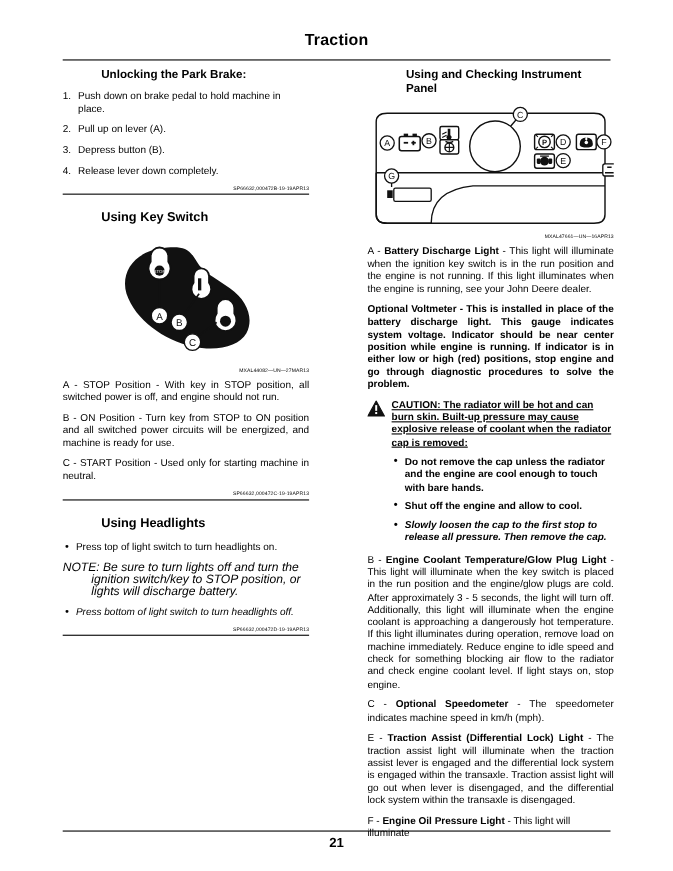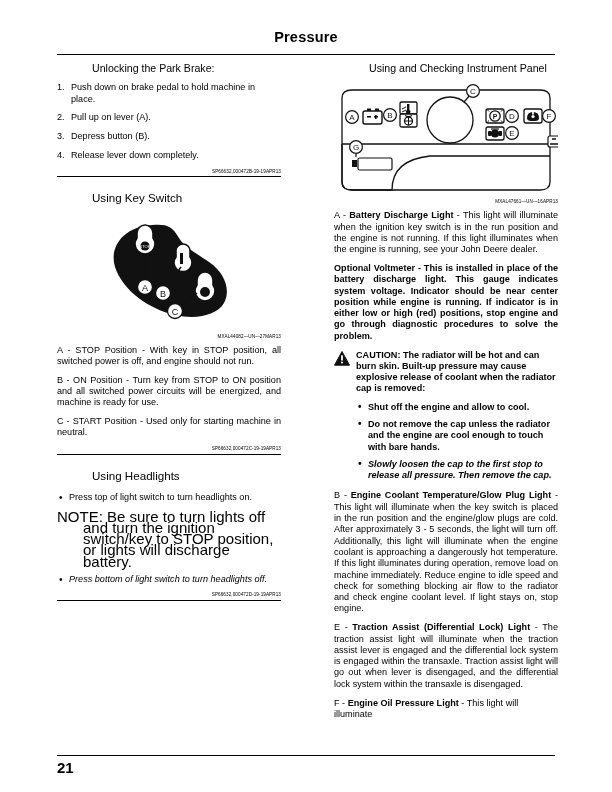--- a/index.html
+++ b/index.html
@@ -47,21 +47,21 @@
   .col {
     position: absolute;
     width: 224px;
     top: 62px;
   }
   .col-left  { left: 57px; }
   .col-right { left: 334px; }
 
   h2.sec-title {
     font-size: 10.6px;
-    font-weight: normal;
+    font-weight: bold;
     margin: 0 0 7px 0;
     line-height: 1.25;
     padding-left: 35px;
   }
   h2.sec-title.big {
     font-size: 11.6px;
     margin-top: 14px;
     margin-bottom: 9px;
   }
   p.body {
@@ -107,22 +107,23 @@
   ul.bullets li:before {
     content: "\2022";
     position: absolute;
     left: 2px;
     top: -0.5px;
     font-size: 10px;
   }
   ul.bullets li.last { margin-bottom: 0; font-style: italic; }
 
   p.note {
-    font-size: 15px;
+    font-size: 11px;
     line-height: 11.3px;
+    font-style: italic;
     margin: 0 0 7px 0;
     padding-left: 26px;
     text-indent: -26px;
   }
 
   .refcode {
     font-size: 4.6px;
     text-align: right;
     letter-spacing: 0.1px;
     color: #000;
@@ -155,20 +156,21 @@
     top: 1px;
     width: 16px;
     height: 15px;
   }
   .caution p.ctext {
     font-size: 9.1px;
     line-height: 11.3px;
     font-weight: bold;
     margin: 0 0 7px 0;
     text-align: left;
+    text-decoration: underline;
   }
   .caution ul.bullets li { font-weight: bold; }
 
   p.body.bold { font-weight: bold; }
   span.b { font-weight: bold; }
 
   
   .fig {
     position: relative;
     width: 100%;
@@ -182,32 +184,32 @@
     top: 755px;
     width: 498px;
     height: 0;
     border-top: 1.1px solid #000;
   }
   .page-num {
     position: absolute;
     left: 57px;
     top: 759px;
     width: 498px;
-    text-align: left;
-    font-size: 15px;
+    text-align: center;
+    font-size: 12px;
     font-weight: bold;
   }
 </style>
 </head>
 <body>
 
 <div class="page">
 
   <div class="page-header">
-    <div class="title">Pressure</div>
+    <div class="title">Traction</div>
   </div>
   <div class="header-rule"></div>
 
   <div class="col col-left">
 
     <div>
       <h2 class="sec-title">Unlocking the Park Brake:</h2>
       <ol class="steps">
         <li>
           <span class="num">1.</span>
@@ -407,28 +409,29 @@
     <p class="body bold">Optional Voltmeter - This is installed in place of the battery discharge light. This gauge indicates system voltage. Indicator should be near center position while engine is running. If indicator is in either low or high (red) positions, stop engine and go through diagnostic procedures to solve the problem.</p>
 
     <div class="caution">
       <svg class="tri" viewBox="0 0 16 15">
         <path d="M8 0.5 L15.5 14.2 L0.5 14.2 Z" fill="#111" stroke="#111" stroke-width="1"></path>
         <rect x="7.1" y="4.3" width="1.8" height="5.2" fill="#fff"></rect>
         <rect x="7.1" y="10.6" width="1.8" height="1.8" fill="#fff"></rect>
       </svg>
       <p class="ctext">CAUTION: The radiator will be hot and can burn skin. Built-up pressure may cause explosive release of coolant when the radiator cap is removed:</p>
       <ul class="bullets">
+        <li>Do not remove the cap unless the radiator and the engine are cool enough to touch with bare hands.</li>
         <li>Shut off the engine and allow to cool.</li>
-        <li>Do not remove the cap unless the radiator and the engine are cool enough to touch with bare hands.</li>
         <li class="last">Slowly loosen the cap to the first stop to release all pressure. Then remove the cap.</li>
       </ul>
     </div>
 
     <p class="body"><span>B</span> - <span class="b">Engine Coolant Temperature/Glow Plug Light</span><span> - This light will illuminate when the key switch is placed in the run position and the engine/glow plugs are cold. After approximately 3 - 5 seconds, the light will turn off. Additionally, this light will illuminate when the engine coolant is approaching a dangerously hot temperature. If this light illuminates during operation, remove load on machine immediately. Reduce engine to idle speed and check for something blocking air flow to the radiator and check engine coolant level. If light stays on, stop engine.</span></p>
 
+    <p class="body"><span>C</span> - <span class="b">Optional Speedometer</span><span> - The speedometer indicates machine speed in km/h (mph).</span></p>
 
 
     <p class="body"><span>E</span> - <span class="b">Traction Assist (Differential Lock) Light</span><span> - The traction assist light will illuminate when the traction assist lever is engaged and the differential lock system is engaged within the transaxle. Traction assist light will go out when lever is disengaged, and the differential lock system within the transaxle is disengaged.</span></p>
 
     <p class="body last nojust"><span>F</span> - <span class="b">Engine Oil Pressure Light</span><span> - This light will illuminate</span></p>
 
   </div>
 
   <div class="footer-rule"></div>
   <div class="page-num">21</div>

